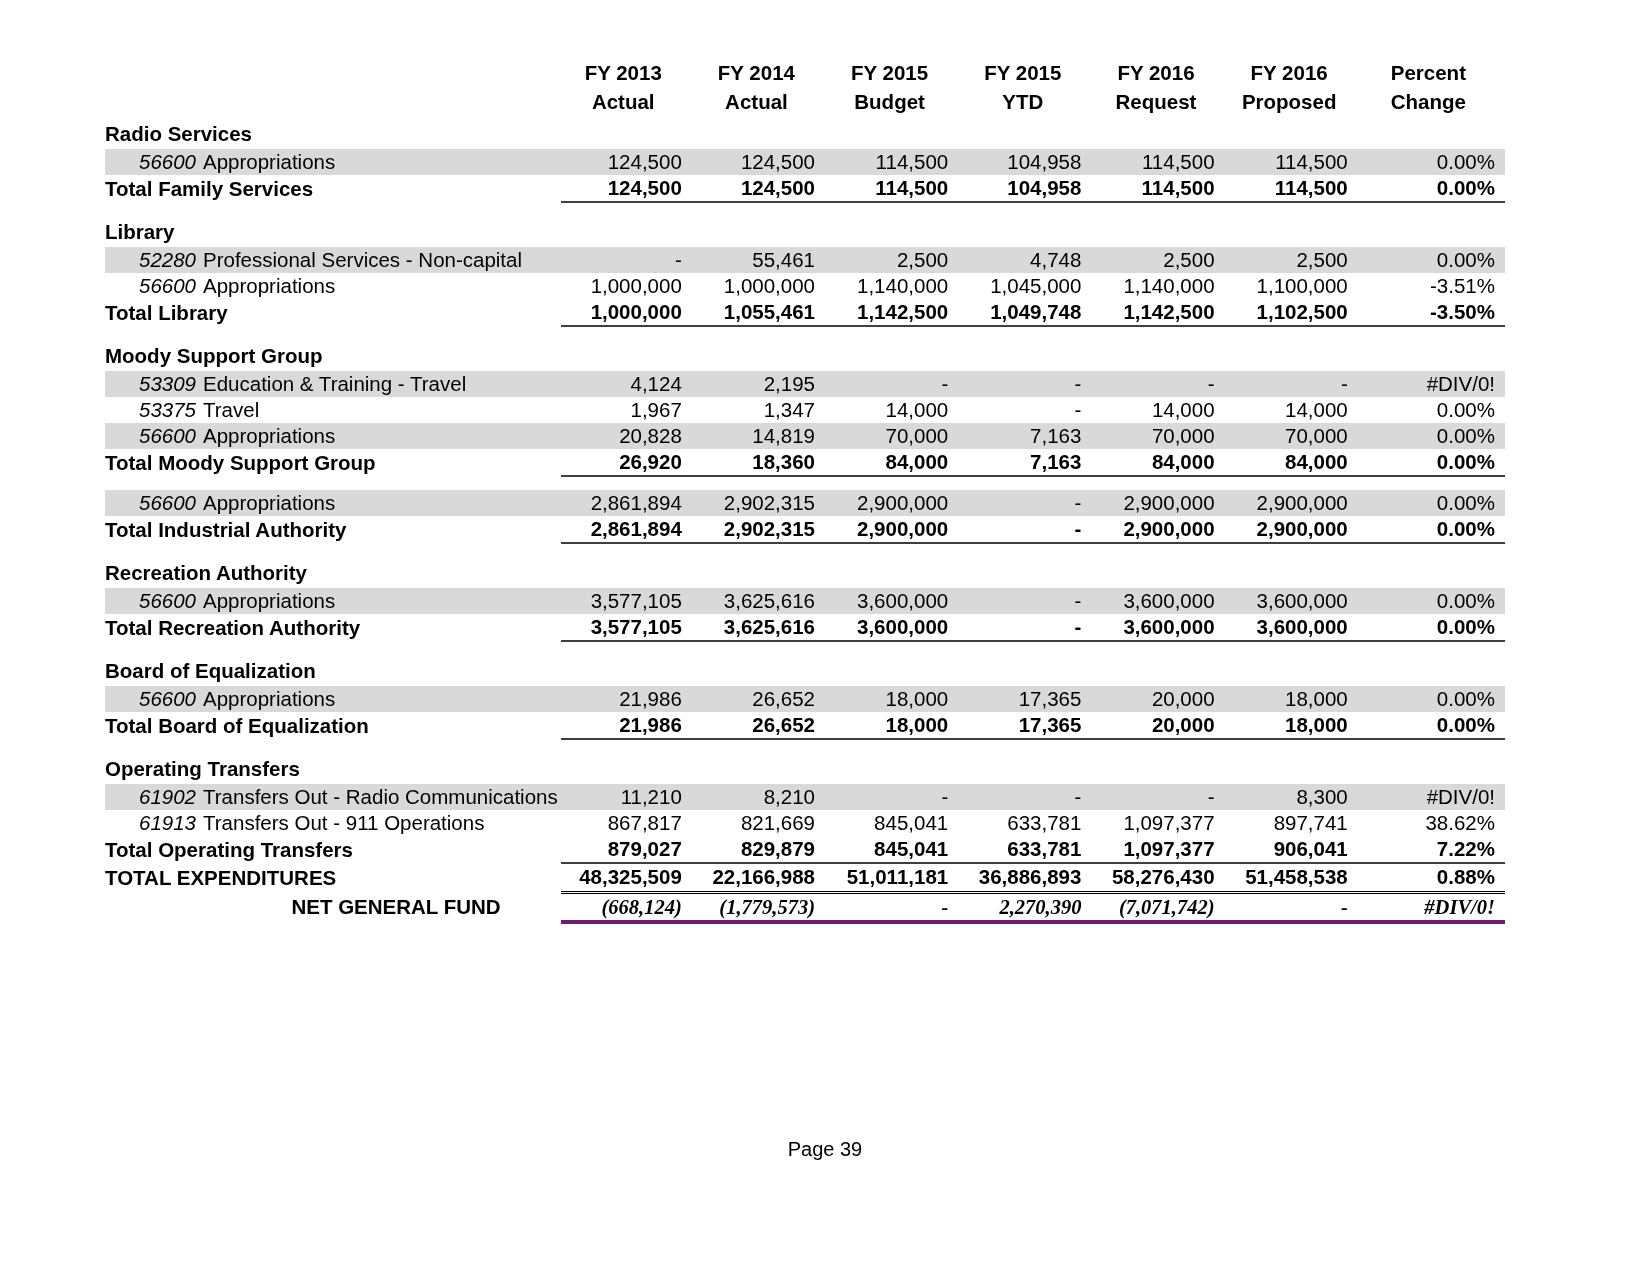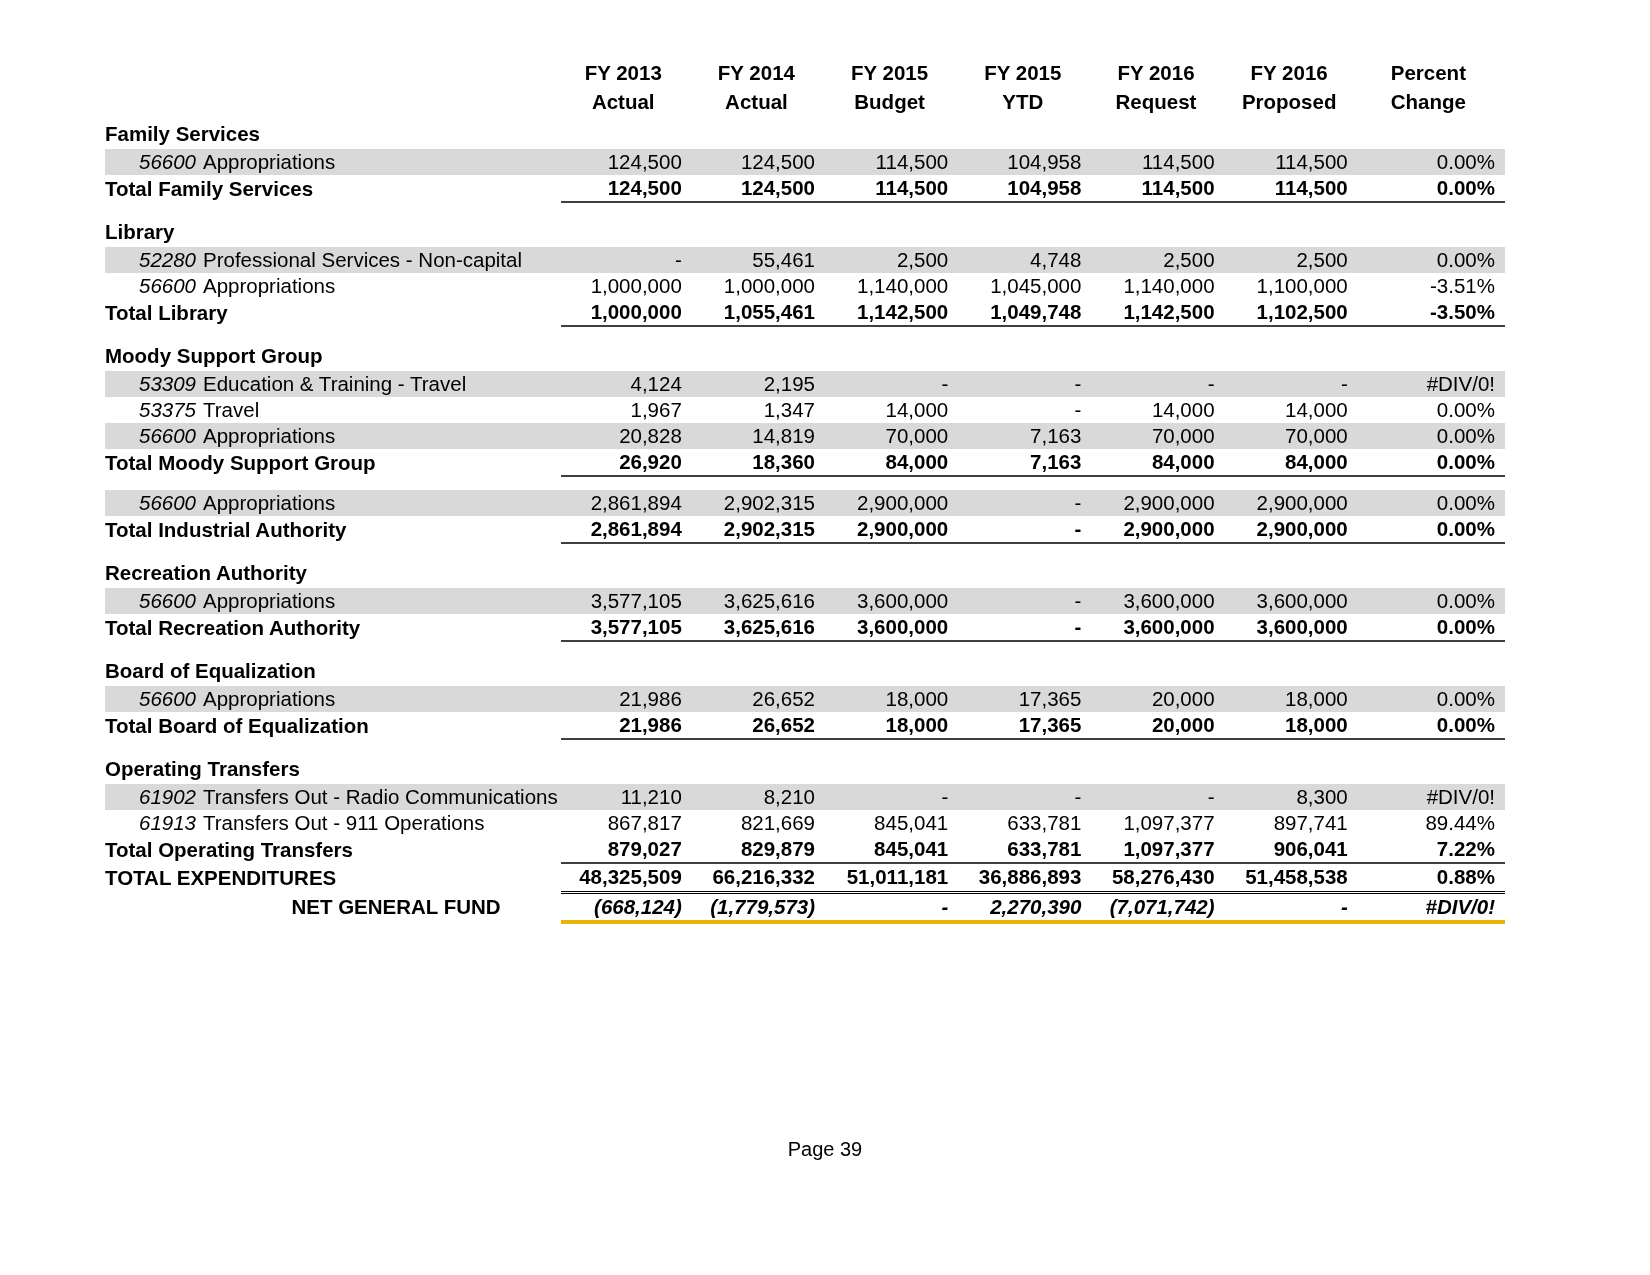--- a/index.html
+++ b/index.html
@@ -119,21 +119,22 @@
     font-weight: bold;
     font-style: italic;
     margin-top: 36px;
   }
   tr.net td.label {
     text-align: right;
     padding-right: 60px;
     font-style: normal;
   }
   tr.net td.netline {
-    border-bottom: 4px solid #eab308;
+    border-bottom: 4px solid #701a75;
+    font-family: Liberation Serif, serif;
   }
 
   
   .page-footer {
     position: absolute;
     left: 0;
     top: 1138px;
     width: 1650px;
     text-align: center;
     font-size: 20px;
@@ -184,21 +185,21 @@
             <span class="hl2">Proposed</span>
           </th>
           <th>
             <span>Percent</span>
             <span class="hl2">Change</span>
           </th>
         </tr>
       </thead>
       <tbody id="tbody">
           <tr class="group-head">
-            <td class="label">Family Services</td>
+            <td class="label">Radio Services</td>
             <td class="num"></td>
             <td class="num"></td>
             <td class="num"></td>
             <td class="num"></td>
             <td class="num"></td>
             <td class="num"></td>
             <td class="num"></td>
           </tr>
           <tr class="detail shaded">
             <td class="label"><span class="acct">56600</span><span class="desc">Appropriations</span></td>
@@ -471,36 +472,36 @@
             <td class="pct">#DIV/0!</td>
           </tr>
           <tr class="detail">
             <td class="label"><span class="acct">61913</span><span class="desc">Transfers Out - 911 Operations</span></td>
             <td class="num">867,817</td>
             <td class="num">821,669</td>
             <td class="num">845,041</td>
             <td class="num">633,781</td>
             <td class="num">1,097,377</td>
             <td class="num">897,741</td>
-            <td class="pct">89.44%</td>
+            <td class="pct">38.62%</td>
           </tr>
           <tr class="total">
             <td class="label">Total Operating Transfers</td>
             <td class="num">879,027</td>
             <td class="num">829,879</td>
             <td class="num">845,041</td>
             <td class="num">633,781</td>
             <td class="num">1,097,377</td>
             <td class="num">906,041</td>
             <td class="pct">7.22%</td>
           </tr>
           <tr class="grand">
             <td class="label">TOTAL EXPENDITURES</td>
             <td class="num">48,325,509</td>
-            <td class="num">66,216,332</td>
+            <td class="num">22,166,988</td>
             <td class="num">51,011,181</td>
             <td class="num">36,886,893</td>
             <td class="num">58,276,430</td>
             <td class="num">51,458,538</td>
             <td class="pct">0.88%</td>
           </tr>
           <tr class="net">
             <td class="label">NET GENERAL FUND</td>
             <td class="num netline">(668,124)</td>
             <td class="num netline">(1,779,573)</td>

